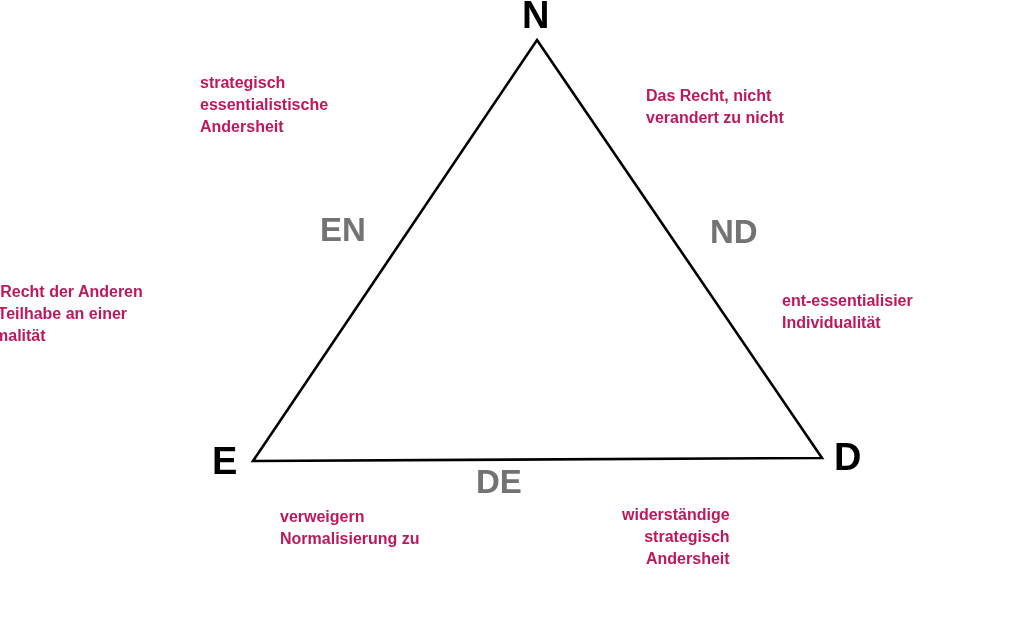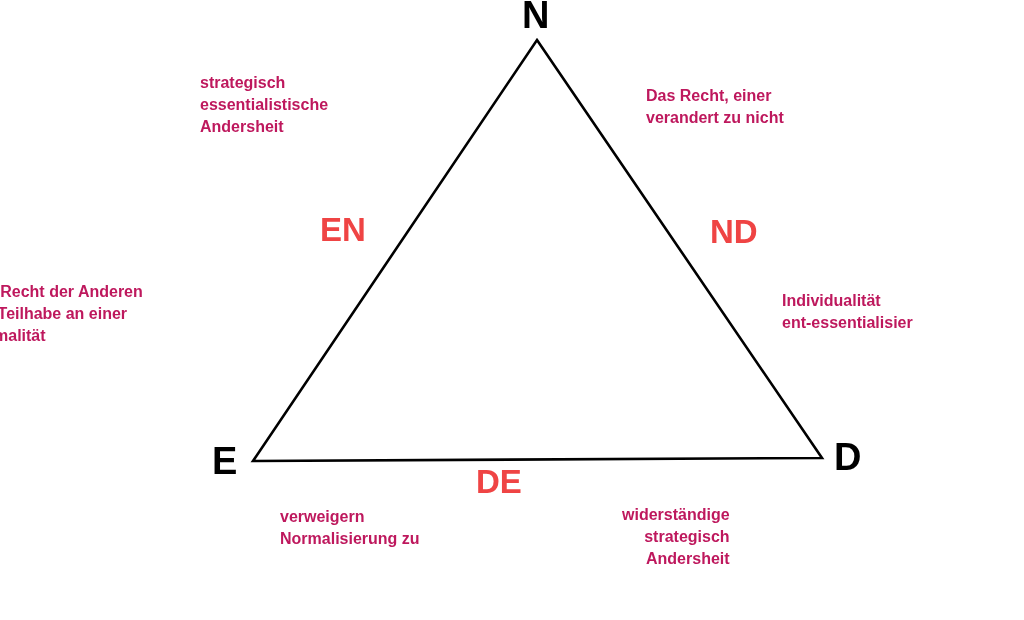--- a/index.html
+++ b/index.html
@@ -40,21 +40,21 @@
   #vertex-e { left: 212px; top: 442px; }
   #vertex-d { left: 834px; top: 438px; }
 
   
   .edge-label {
     position: absolute;
     font-family: "Liberation Sans", sans-serif;
     font-weight: bold;
     font-size: 33px;
     line-height: 1;
-    color: #ef4444;
+    color: #737373;
     white-space: nowrap;
   }
   #edge-en { left: 320px; top: 213px; }
   #edge-nd { left: 710px; top: 215px; }
   #edge-de { left: 476px; top: 465px; }
 
   
   .annotation {
     position: absolute;
     font-family: "Liberation Sans", sans-serif;
@@ -94,33 +94,33 @@
 
   <div class="edge-label" id="edge-de">DE</div>
 
   <div class="annotation" id="ann-top-left">
     <span class="line">strategisch</span>
     <span class="line">essentialistische</span>
     <span class="line">Andersheit</span>
   </div>
 
   <div class="annotation" id="ann-top-right">
-    <span class="line">Das Recht, einer</span>
+    <span class="line">Das Recht, nicht</span>
     <span class="line">verandert zu nicht</span>
   </div>
 
   <div class="annotation" id="ann-left">
     <span class="line">as Recht der Anderen</span>
     <span class="line">uf Teilhabe an einer</span>
     <span class="line">ormalität</span>
   </div>
 
   <div class="annotation" id="ann-right">
+    <span class="line">ent-essentialisier</span>
     <span class="line">Individualität</span>
-    <span class="line">ent-essentialisier</span>
   </div>
 
   <div class="annotation" id="ann-bottom-left">
     <span class="line">verweigern</span>
     <span class="line">Normalisierung zu</span>
   </div>
 
   <div class="annotation" id="ann-bottom-right">
     <span class="line">widerständige</span>
     <span class="line">strategisch</span>

